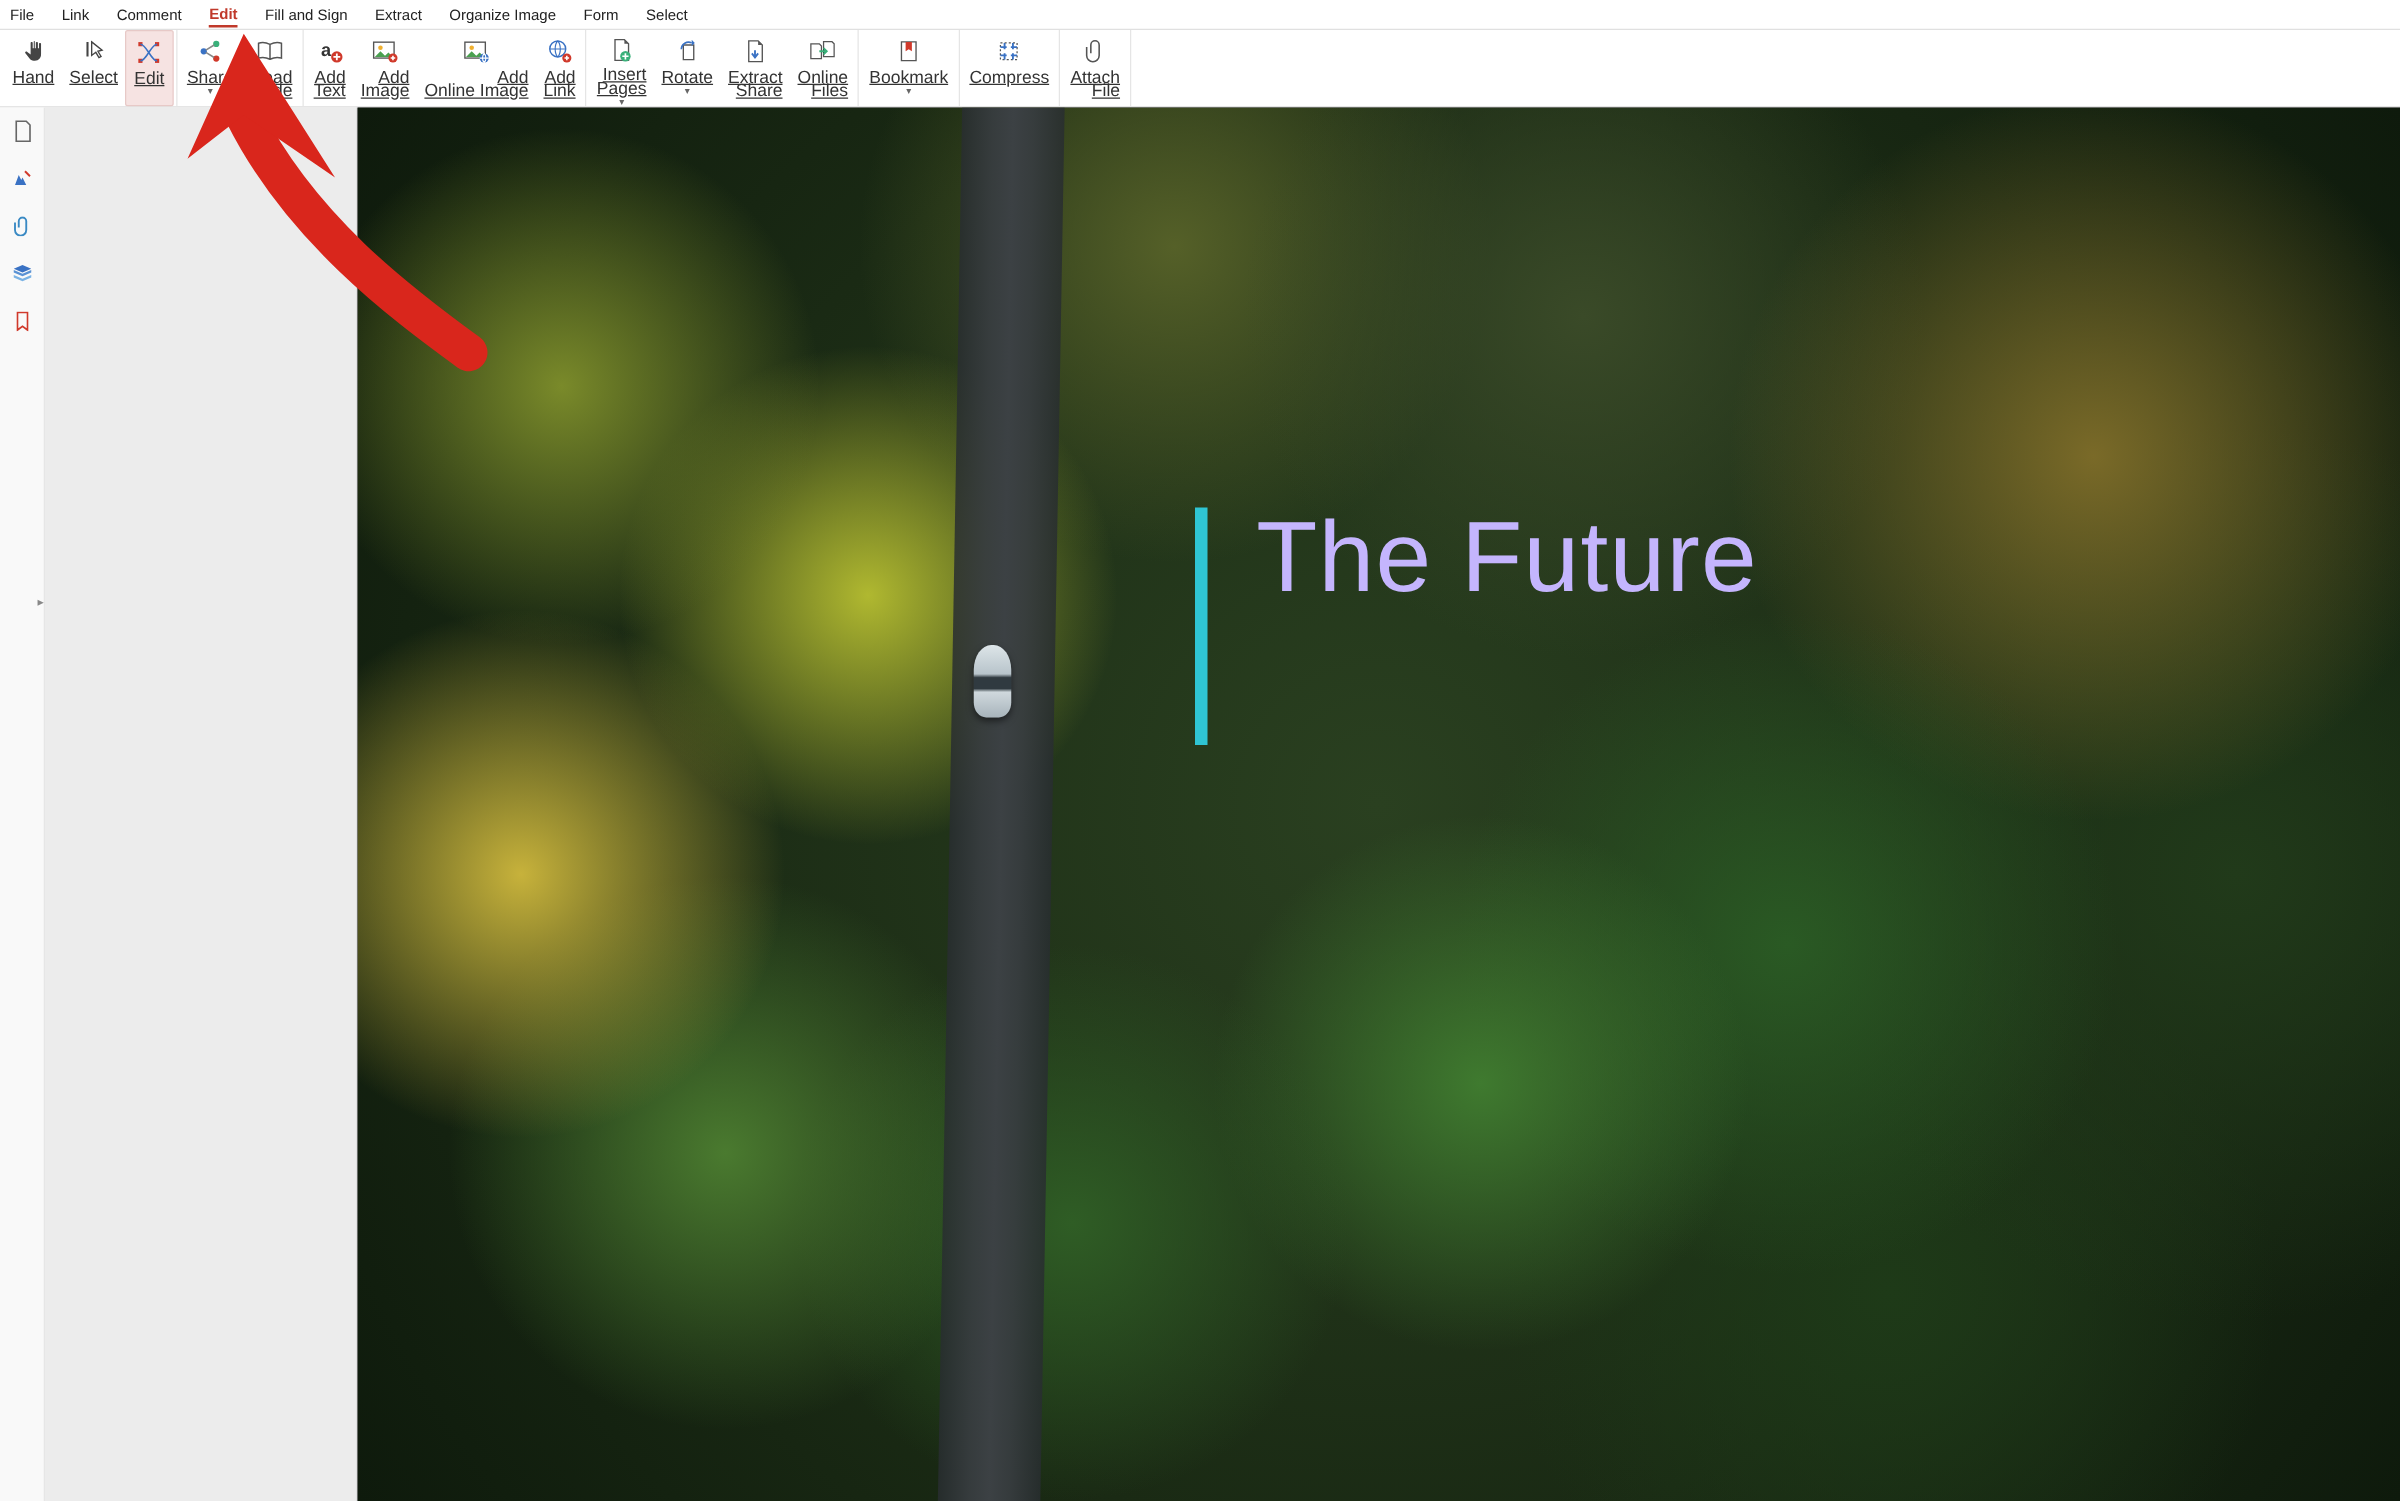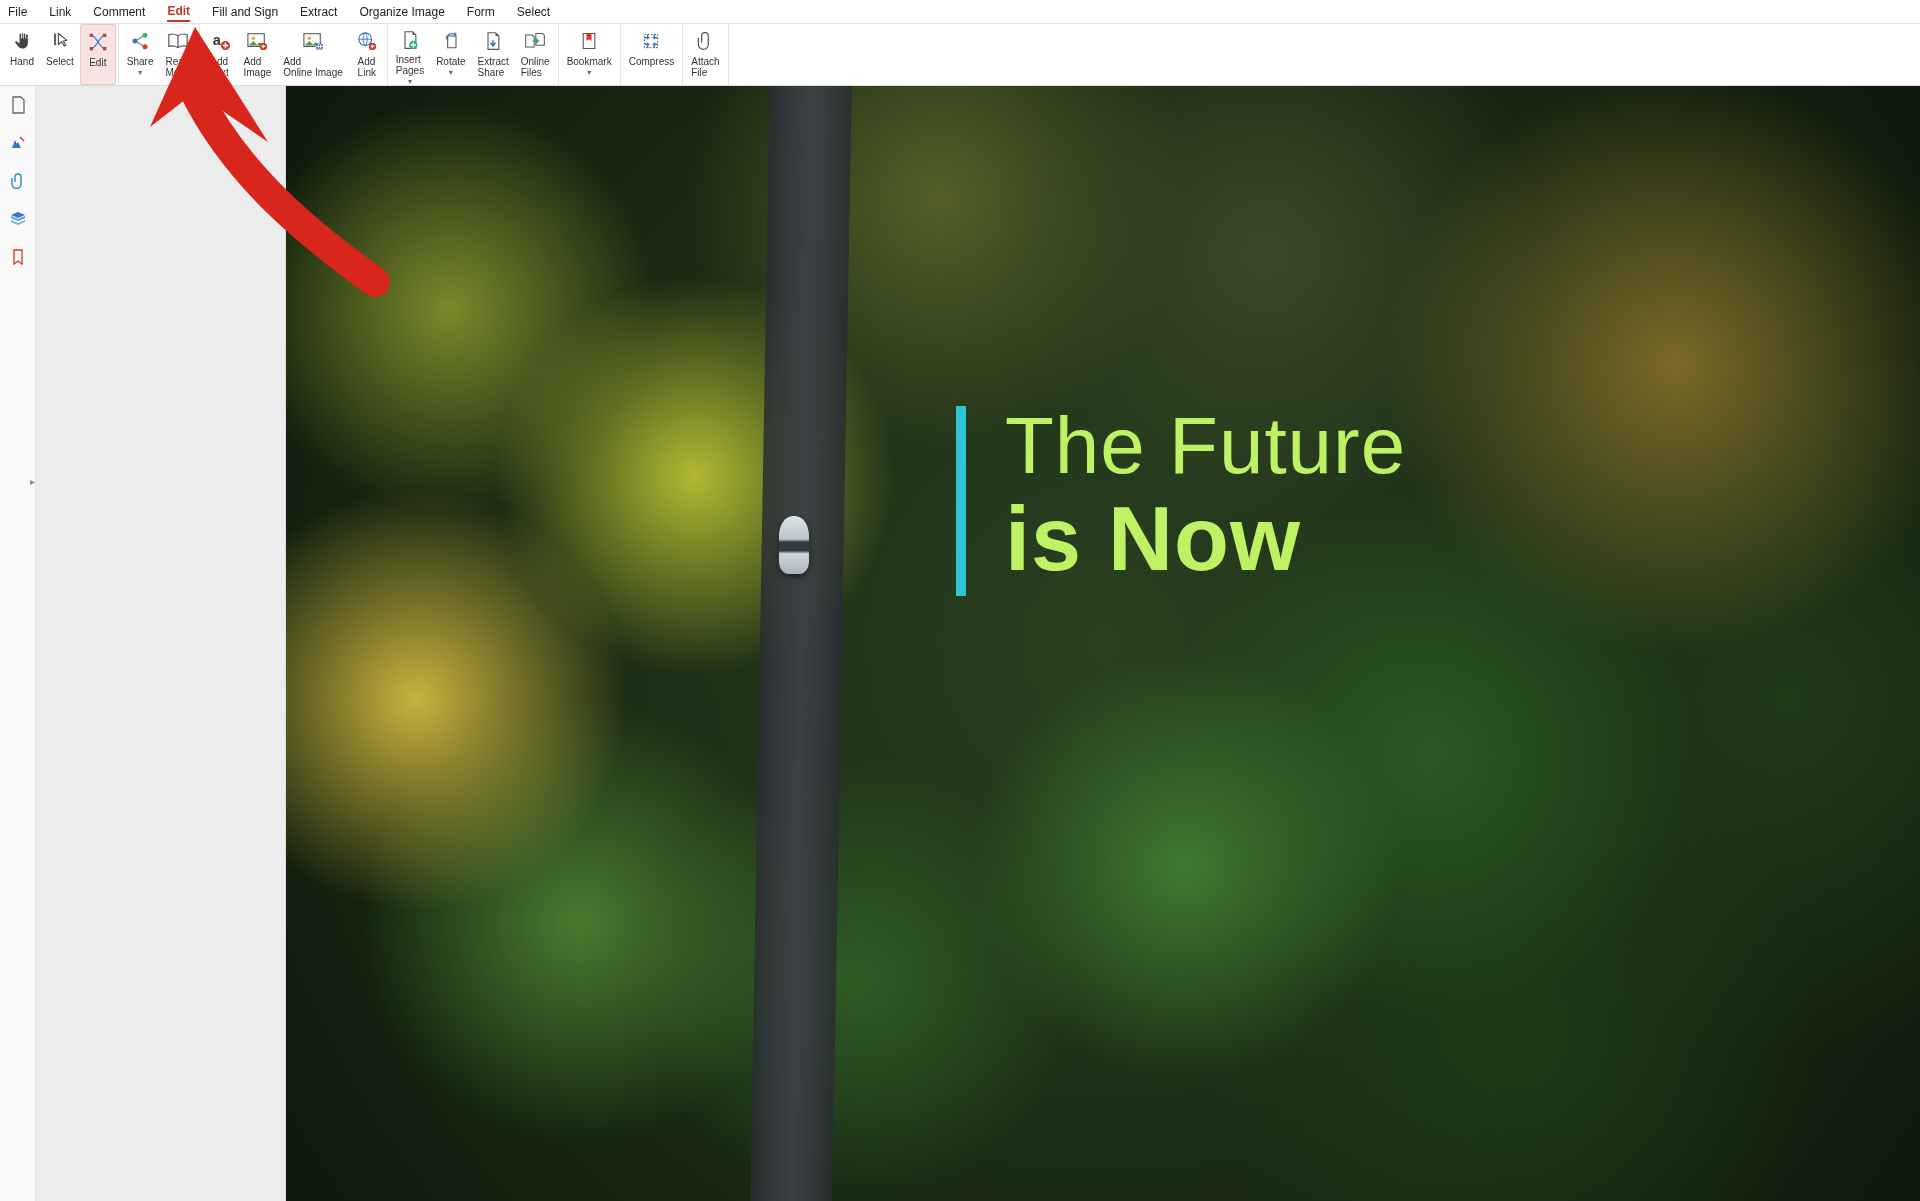--- a/index.html
+++ b/index.html
@@ -64,25 +64,26 @@
   }
   .tool-btn .icon-slot {
     width: 22px;
     height: 22px;
     margin-bottom: 4px;
     display: flex;
     align-items: center;
     justify-content: center;
   }
   .tool-btn .label {
-    font-size: 10px;
+    font-size: 14px;
     line-height: 11px;
     color: #333;
-    text-align: left;
+    text-align: right;
     white-space: pre-line;
+    text-decoration: underline;
   }
   .tool-btn .caret {
     font-size: 8px;
     color: #666;
     margin-top: 1px;
   }
   
   .content-wrap {
     display: flex;
     height: calc(100% - 86px);
@@ -172,21 +173,21 @@
     top: 320px;
     left: 41%;
     width: 10px;
     height: 190px;
     background: #2fc5d4;
   }
   .headline {
     position: absolute;
     top: 320px;
     left: 44%;
-    color: #bef264;
+    color: #c4b5fd;
     font-family: Arial, "Segoe UI", sans-serif;
   }
   .headline .l1 {
     font-size: 80px;
     font-weight: 400;
     letter-spacing: 1px;
     line-height: 1;
   }
   .headline .l2 {
     font-size: 90px;
@@ -460,17 +461,16 @@
 
   <div class="thumb-panel"></div>
 
   <div class="canvas">
     <div class="forest"></div>
     <div class="road"></div>
     <div class="car"></div>
     <div class="headline-bar"></div>
     <div class="headline">
       <div class="l1">The Future</div>
-      <div class="l2">is Now</div>
     </div>
   </div>
 
 </div>
 
 </body></html>

